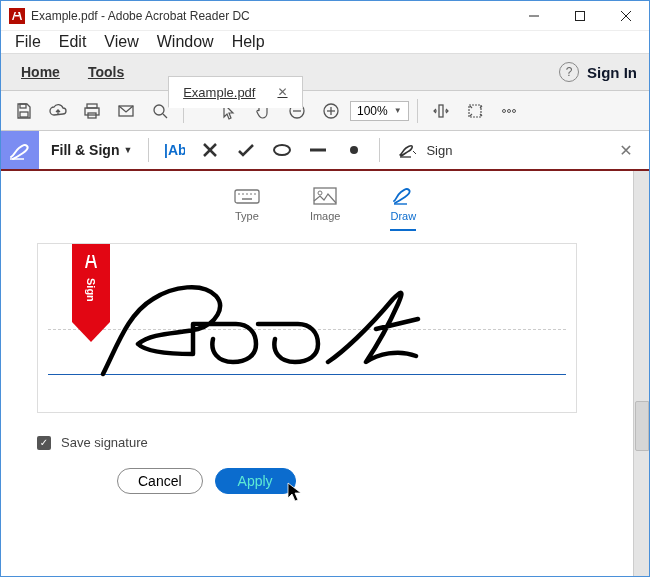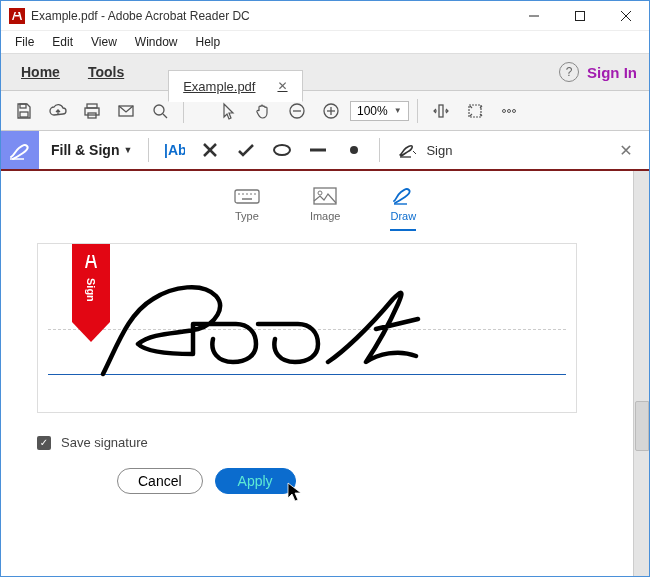--- a/index.html
+++ b/index.html
@@ -6,31 +6,31 @@
   body { background: #fff; width: 650px; height: 577px; overflow: hidden; border: 1px solid #4a90d9; }
 
   
   .titlebar { display: flex; align-items: center; height: 30px; background: #fff; padding: 0 0 0 8px; border-bottom: 1px solid #eee; }
   .titlebar .app-icon { width: 16px; height: 16px; margin-right: 6px; display: flex; align-items: center; justify-content: center; }
   .titlebar .title { font-size: 12px; color: #333; flex: 0 0 auto; }
   .titlebar .spacer { flex: 1; }
   .winbtn { width: 46px; height: 30px; display: flex; align-items: center; justify-content: center; cursor: pointer; }
 
   
-  .menubar { display: flex; height: 22px; align-items: center; padding: 0 6px; font-size: 12px; color: #222; gap: 2px; }
+  .menubar { display: flex; height: 22px; align-items: center; padding: 0 6px; font-size: 16px; color: #222; gap: 2px; }
   .menubar .mitem { padding: 2px 8px; cursor: default; }
 
   
   .tabsrow { display: flex; align-items: stretch; height: 38px; background: #ececec; border-top: 1px solid #ddd; border-bottom: 1px solid #ccc; padding-left: 6px; }
   .tabsrow .tab { padding: 0 14px; display: flex; align-items: center; font-size: 14px; color: #333; cursor: pointer; text-decoration: underline; }
-  .tabsrow .tab.doc { background: #fff; border-top: 1px solid #ccc; border-left: 1px solid #ccc; border-right: 1px solid #ccc; margin-top: 4px; border-bottom: 1px solid #fff; position: relative; top: 12px; font-size: 13px; text-align: right; }
+  .tabsrow .tab.doc { background: #fff; border-top: 1px solid #ccc; border-left: 1px solid #ccc; border-right: 1px solid #ccc; margin-top: 4px; border-bottom: 1px solid #fff; position: relative; top: 18px; font-size: 13px; text-align: right; }
   .tabsrow .tab .closex { margin-left: 22px; color: #666; font-size: 12px; }
   .tabsrow .rightgrp { margin-left: auto; display: flex; align-items: center; gap: 8px; padding-right: 12px; }
   .help-circle { width: 20px; height: 20px; border: 1.5px solid #888; border-radius: 50%; display: flex; align-items: center; justify-content: center; font-size: 12px; color: #666; }
-  .signin { font-size: 15px; font-weight: 600; color: #a21caf; cursor: pointer; }
+  .signin { font-size: 15px; font-weight: 600; color: #0f172a; cursor: pointer; }
 
   
   .maintb { display: flex; align-items: center; height: 40px; border-bottom: 1px solid #ccc; background: #f6f6f6; padding: 0 8px; gap: 4px; }
   .tbtn { width: 30px; height: 30px; display: flex; align-items: center; justify-content: center; color: #555; cursor: pointer; border-radius: 2px; }
   .tbtn svg { stroke: #555; fill: none; }
   .tbsep { width: 1px; height: 24px; background: #ccc; margin: 0 4px; }
   .zoomval { border: 1px solid #bbb; padding: 2px 6px; font-size: 12px; display: flex; align-items: center; gap: 6px; background: #fff; }
   .zoomval .caret { font-size: 8px; color: #555; }
 
   

